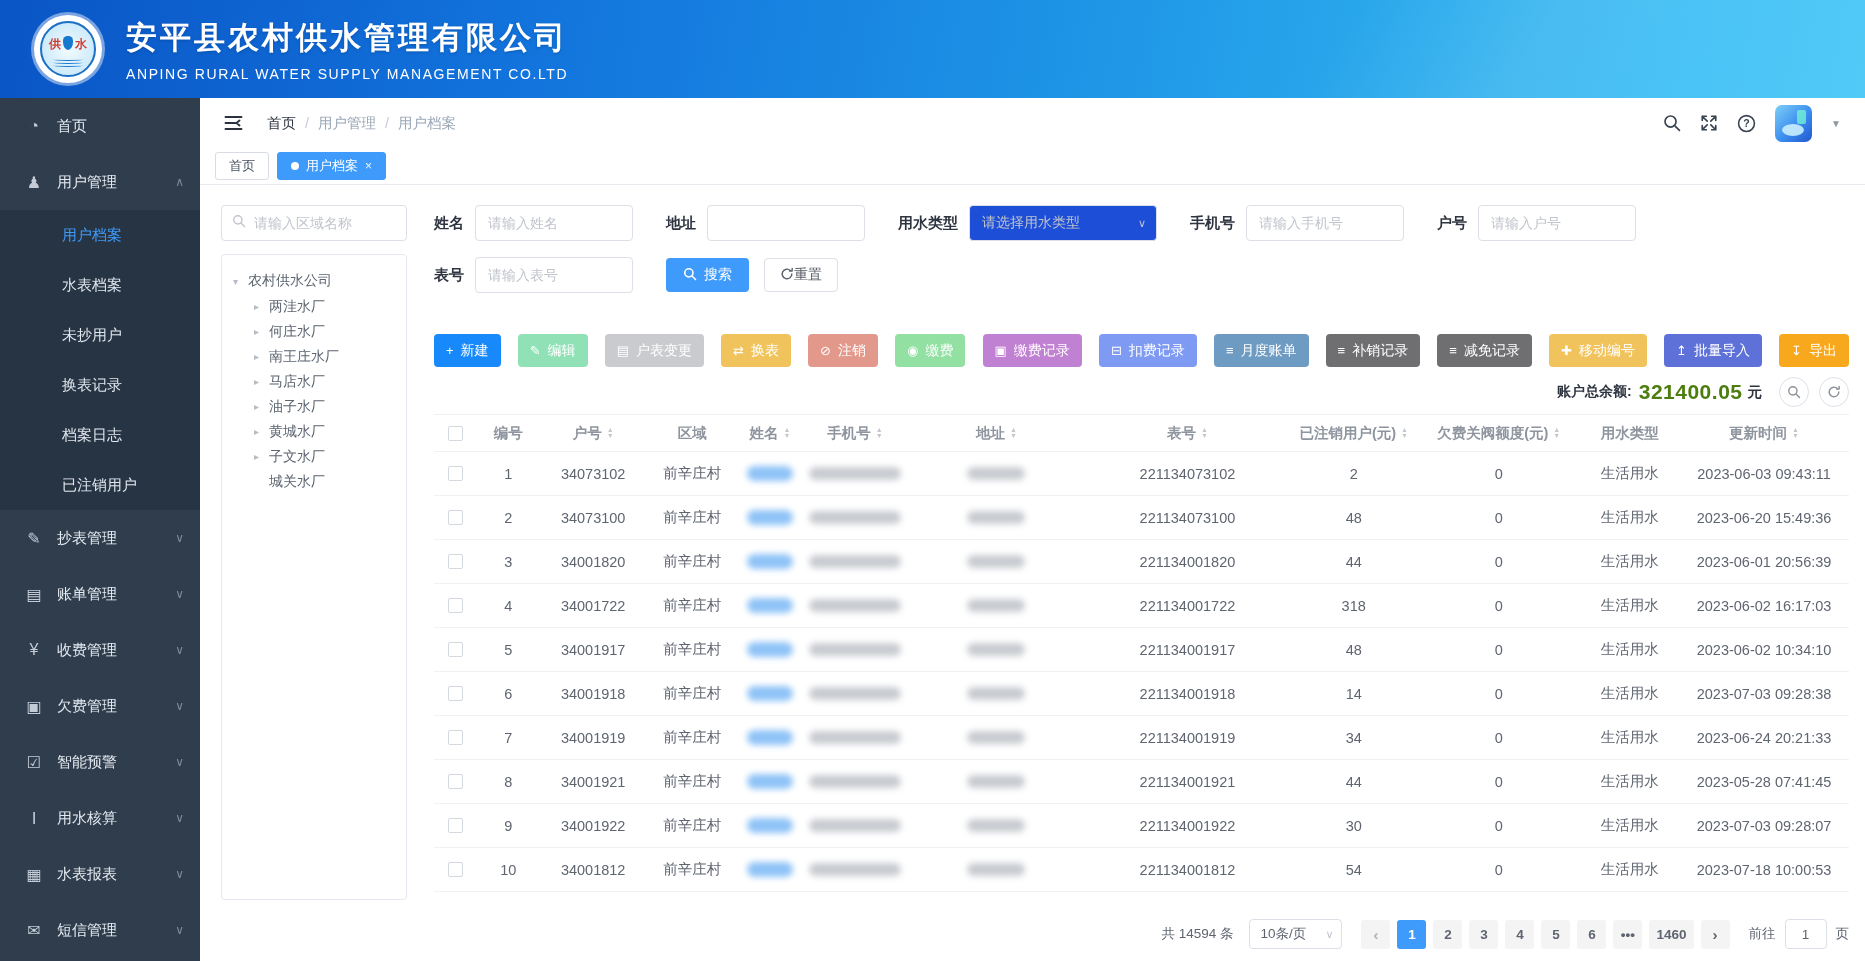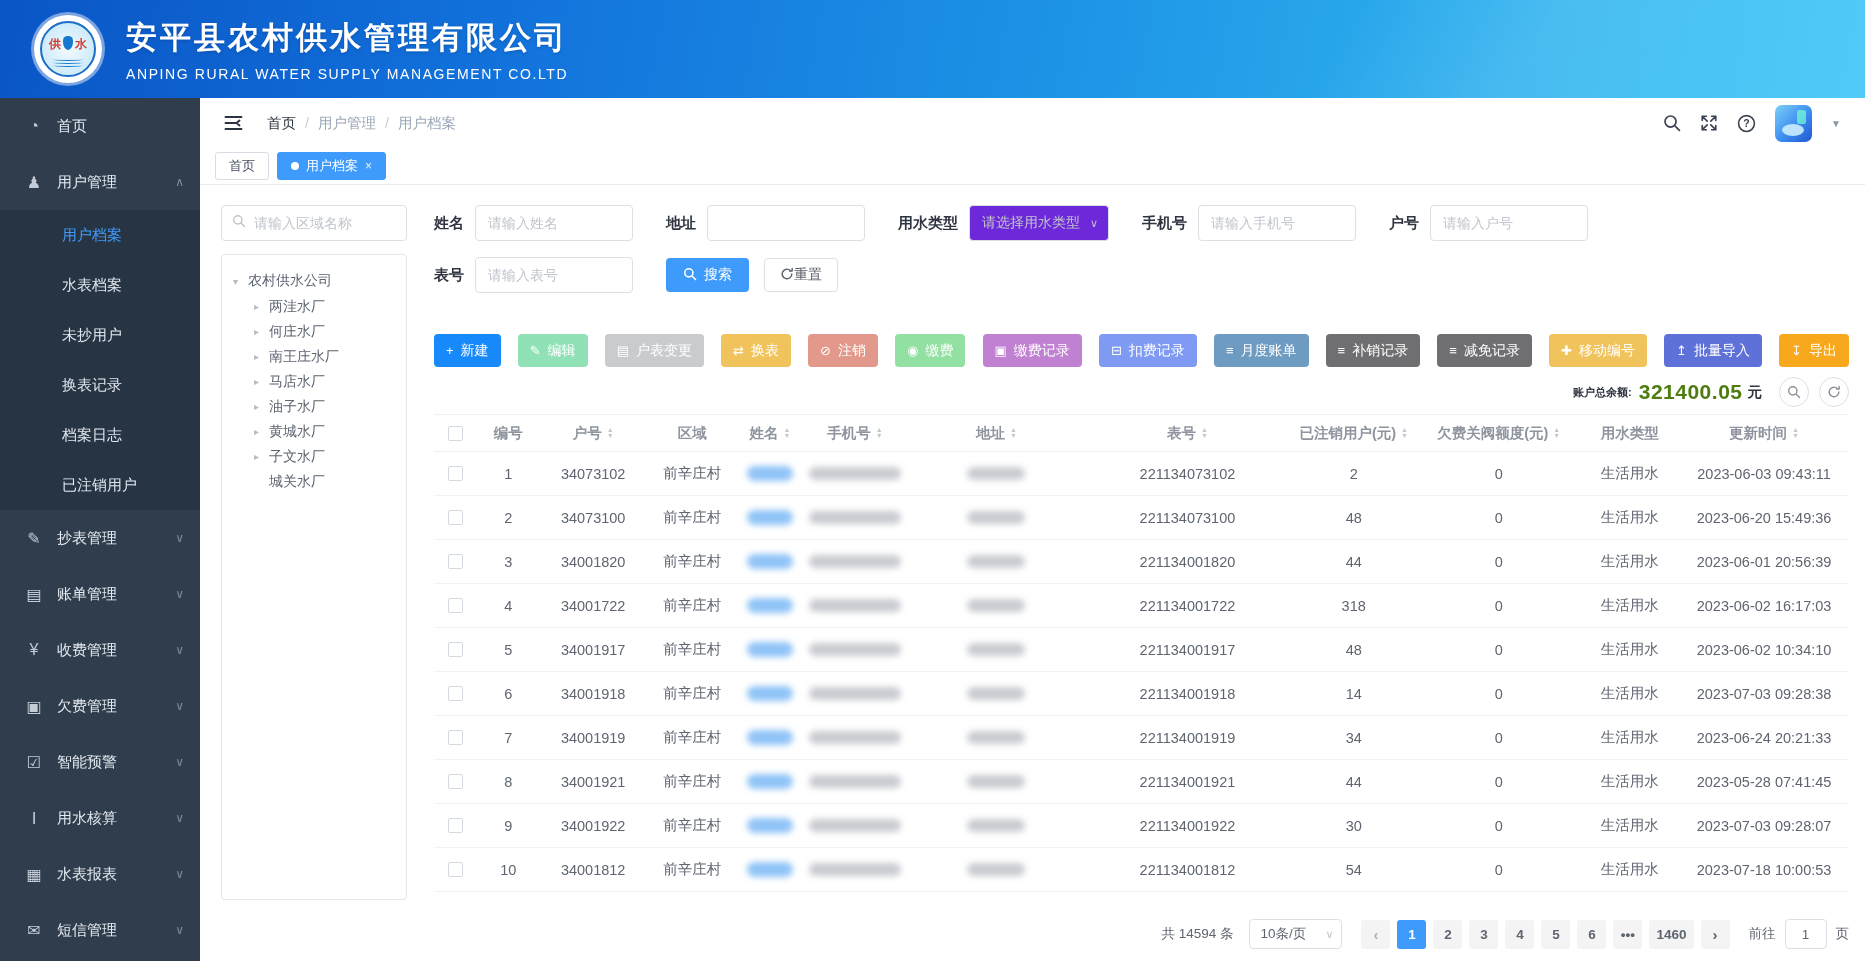--- a/index.html
+++ b/index.html
@@ -68,35 +68,35 @@
 .tree-node{display:flex;align-items:center;gap:7px;height:26px;cursor:pointer;white-space:nowrap}
 .tree-node.child{padding-left:21px;height:25px}
 .tree-caret{color:#b6bcc6;font-size:10px;width:11px;text-align:center;flex:none}
 
 .right-col{flex:1;margin-left:27px;min-width:0;display:flex;flex-direction:column}
 .f-row{display:flex;align-items:center;height:36px;flex:none}
 .f-row2{margin-top:16px}
 .f-group{display:flex;align-items:center;margin-right:33px}
 .f-label{font-size:15px;font-weight:bold;color:#2f3540;margin-right:11px;white-space:nowrap}
 .f-input{height:36px;border:1px solid #dcdfe6;border-radius:4px;width:158px;padding:0 12px;font-size:14px;color:#606266;outline:none;background:#fff;font-family:inherit}
-.f-select{width:140px;height:36px;border:1px solid #dcdfe6;border-radius:4px;display:flex;align-items:center;justify-content:space-between;
-  padding:0 10px 0 12px;font-size:14px;color:#c0c4cc;background:#6d28d9;cursor:pointer}
+.f-select{width:188px;height:36px;border:1px solid #dcdfe6;border-radius:4px;display:flex;align-items:center;justify-content:space-between;
+  padding:0 10px 0 12px;font-size:14px;color:#c0c4cc;background:#1d4ed8;cursor:pointer}
 .sel-chev{color:#c0c4cc;font-size:11px}
 .btn-search{height:34px;background:#3e9bfb;color:#fff;border:none;border-radius:4px;padding:0 17px;font-size:14px;
   display:flex;align-items:center;gap:7px;cursor:pointer;font-family:inherit}
 .btn-reset{height:34px;background:#fff;color:#5a6068;border:1px solid #dcdfe6;border-radius:4px;padding:0 15px;font-size:14px;
   display:flex;align-items:center;cursor:pointer;margin-left:15px;font-family:inherit}
 
 .toolbar{margin-top:41px;display:flex;justify-content:space-between;flex:none}
 .tb-btn{height:33px;border:none;border-radius:4px;color:#fff;font-size:14px;padding:0 12px;display:flex;align-items:center;gap:7px;
   cursor:pointer;white-space:nowrap;font-family:inherit}
 .tb-ic{font-size:13px}
 
 .balance-row{margin-top:8px;display:flex;align-items:center;justify-content:flex-end;height:34px;flex:none}
-.bal-label{font-size:11px;font-weight:bold;color:#2f3540}
+.bal-label{font-size:14px;font-weight:bold;color:#2f3540}
 .bal-value{font-size:21px;font-weight:bold;color:#4d7c0f;margin:0 5px 0 7px;letter-spacing:.5px}
 .bal-unit{font-size:14.5px;color:#2f3540;font-weight:bold}
 .bal-circles{display:flex;gap:10px;margin-left:17px}
 .circle-btn{width:30px;height:30px;border-radius:50%;border:1px solid #dcdfe6;display:flex;align-items:center;justify-content:center;
   color:#8a9097;background:#fff;cursor:pointer}
 
 
 .table{margin-top:5px;flex:none}
 .t-head{display:flex;align-items:center;height:38px;border-top:1px solid #eef0f4;border-bottom:1px solid #eef0f4;color:#8f959f;font-weight:bold;font-size:14.5px}
 .t-row{display:flex;align-items:center;height:44px;border-bottom:1px solid #f0f2f5;color:#5f6570;font-size:14.5px;cursor:default}

